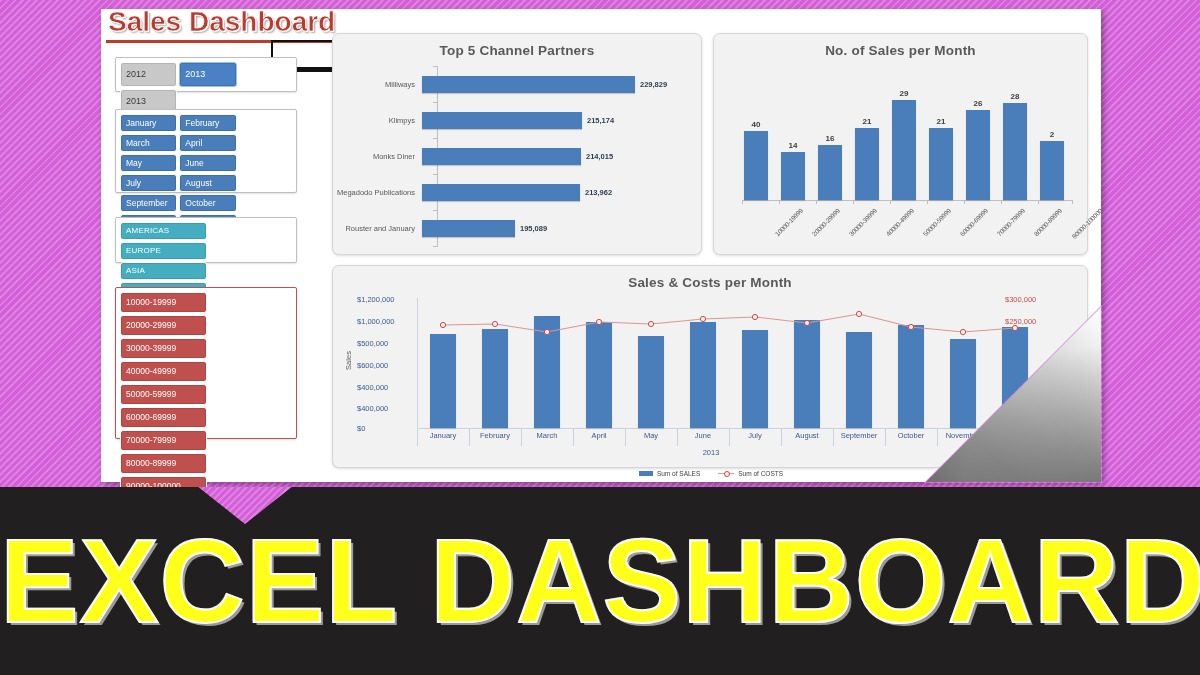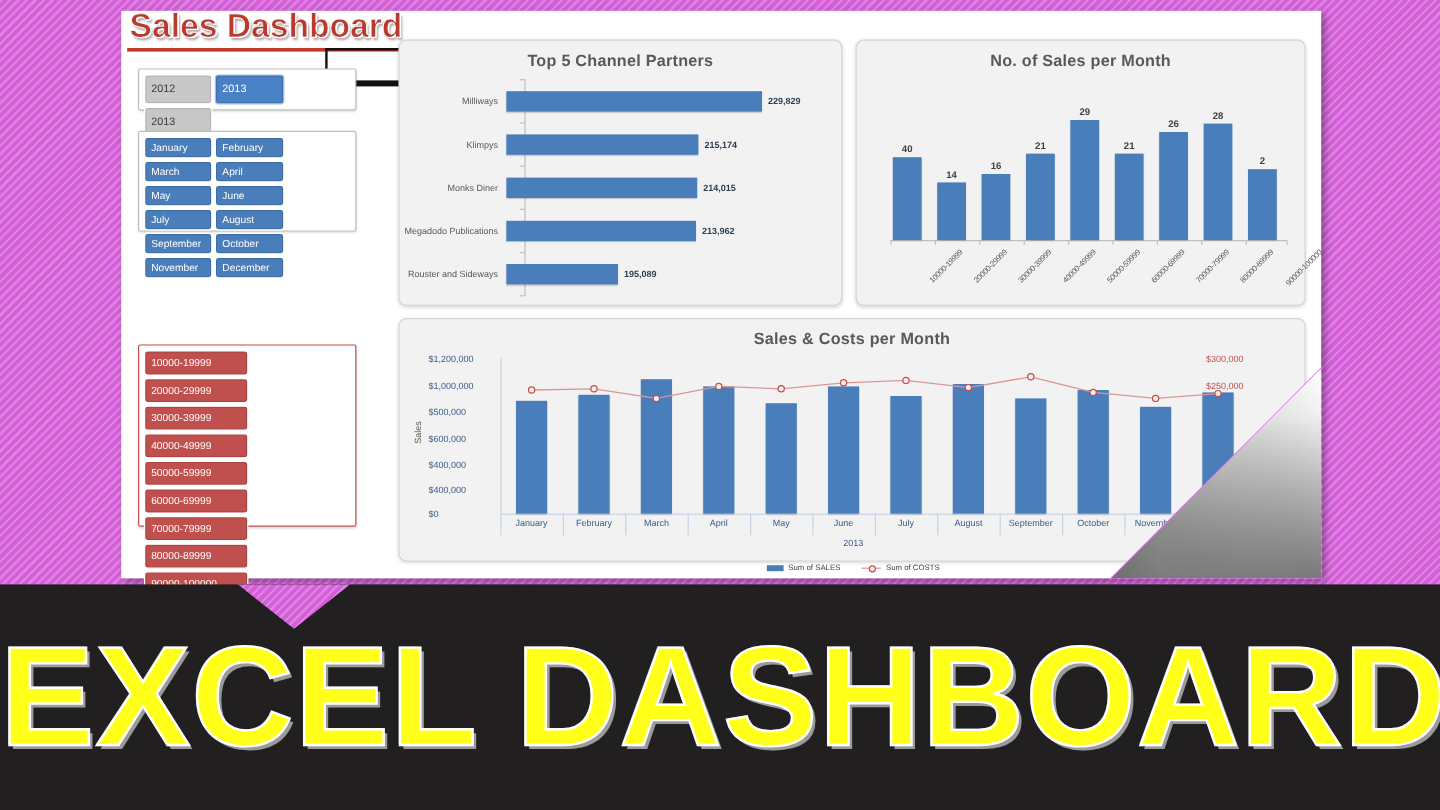--- a/index.html
+++ b/index.html
@@ -289,20 +289,28 @@
       <div class="tile">June</div>
       <div class="tile">July</div>
       <div class="tile">August</div>
       <div class="tile">September</div>
       <div class="tile">October</div>
       <div class="tile">November</div>
       <div class="tile">December</div>
     </div>
   </div>
 
+  <div class="slicer" id="slicer-region">
+    <div class="slicer-grid">
+      <div class="tile">AMERICAS</div>
+      <div class="tile">EUROPE</div>
+      <div class="tile">ASIA</div>
+      <div class="tile">AFRICA</div>
+    </div>
+  </div>
 
   <div class="slicer" id="slicer-group">
     <div class="slicer-grid">
       <div class="tile grp-on">10000-19999</div>
       <div class="tile grp-on">20000-29999</div>
       <div class="tile grp-on">30000-39999</div>
       <div class="tile grp-on">40000-49999</div>
       <div class="tile grp-on">50000-59999</div>
       <div class="tile grp-on">60000-69999</div>
       <div class="tile grp-on">70000-79999</div>
@@ -339,21 +347,21 @@
         <div class="h-cat">Monks Diner</div>
         <div class="h-bar" style="width:159px"></div>
         <div class="h-val">214,015</div>
       </div>
       <div class="h-row" style="top:110px">
         <div class="h-cat">Megadodo Publications</div>
         <div class="h-bar" style="width:158px"></div>
         <div class="h-val">213,962</div>
       </div>
       <div class="h-row" style="top:146px">
-        <div class="h-cat">Rouster and Sideways</div>
+        <div class="h-cat">Rouster and January</div>
         <div class="h-bar" style="width:93px"></div>
         <div class="h-val">195,089</div>
       </div>
     </div>
   </div>
 
   <div class="panel" id="panel-group">
     <div class="panel-title">No. of Sales per Month</div>
     <div id="grp-plot">
       <div id="grp-baseline"></div>

